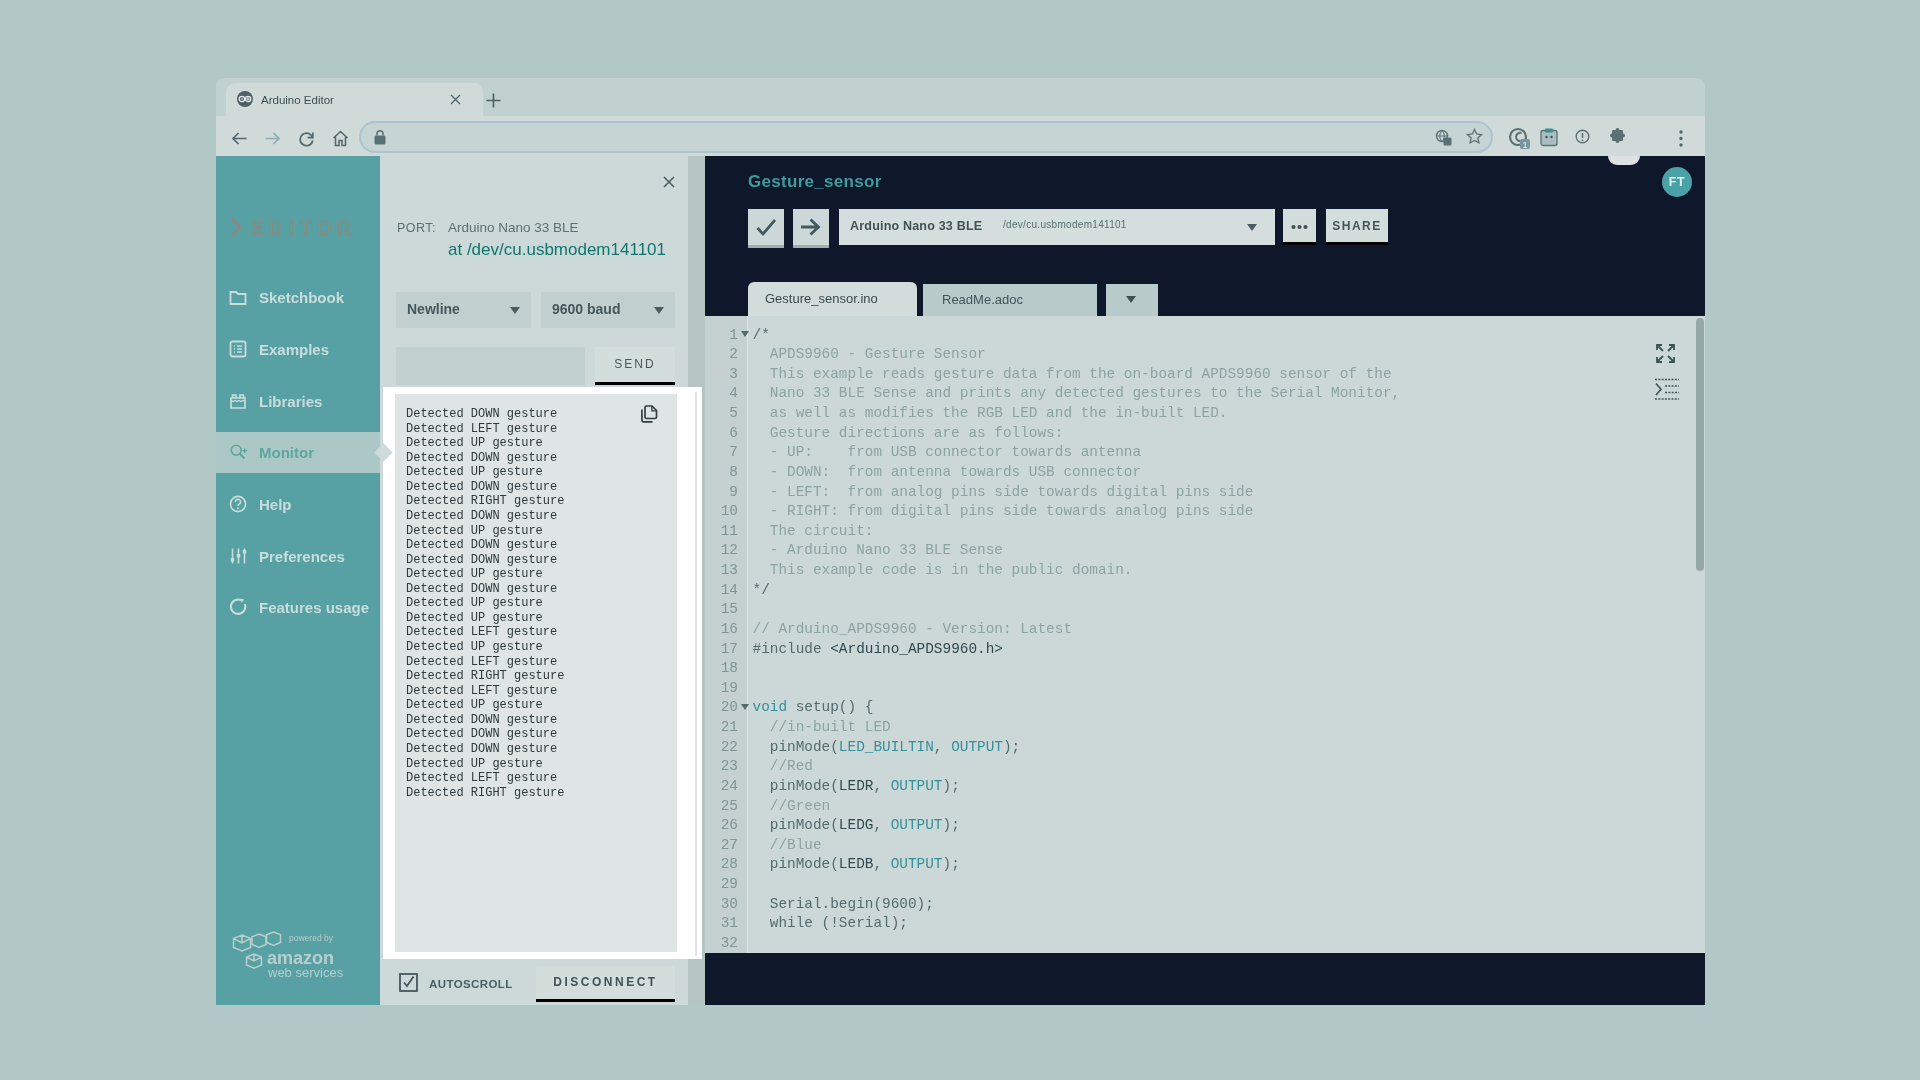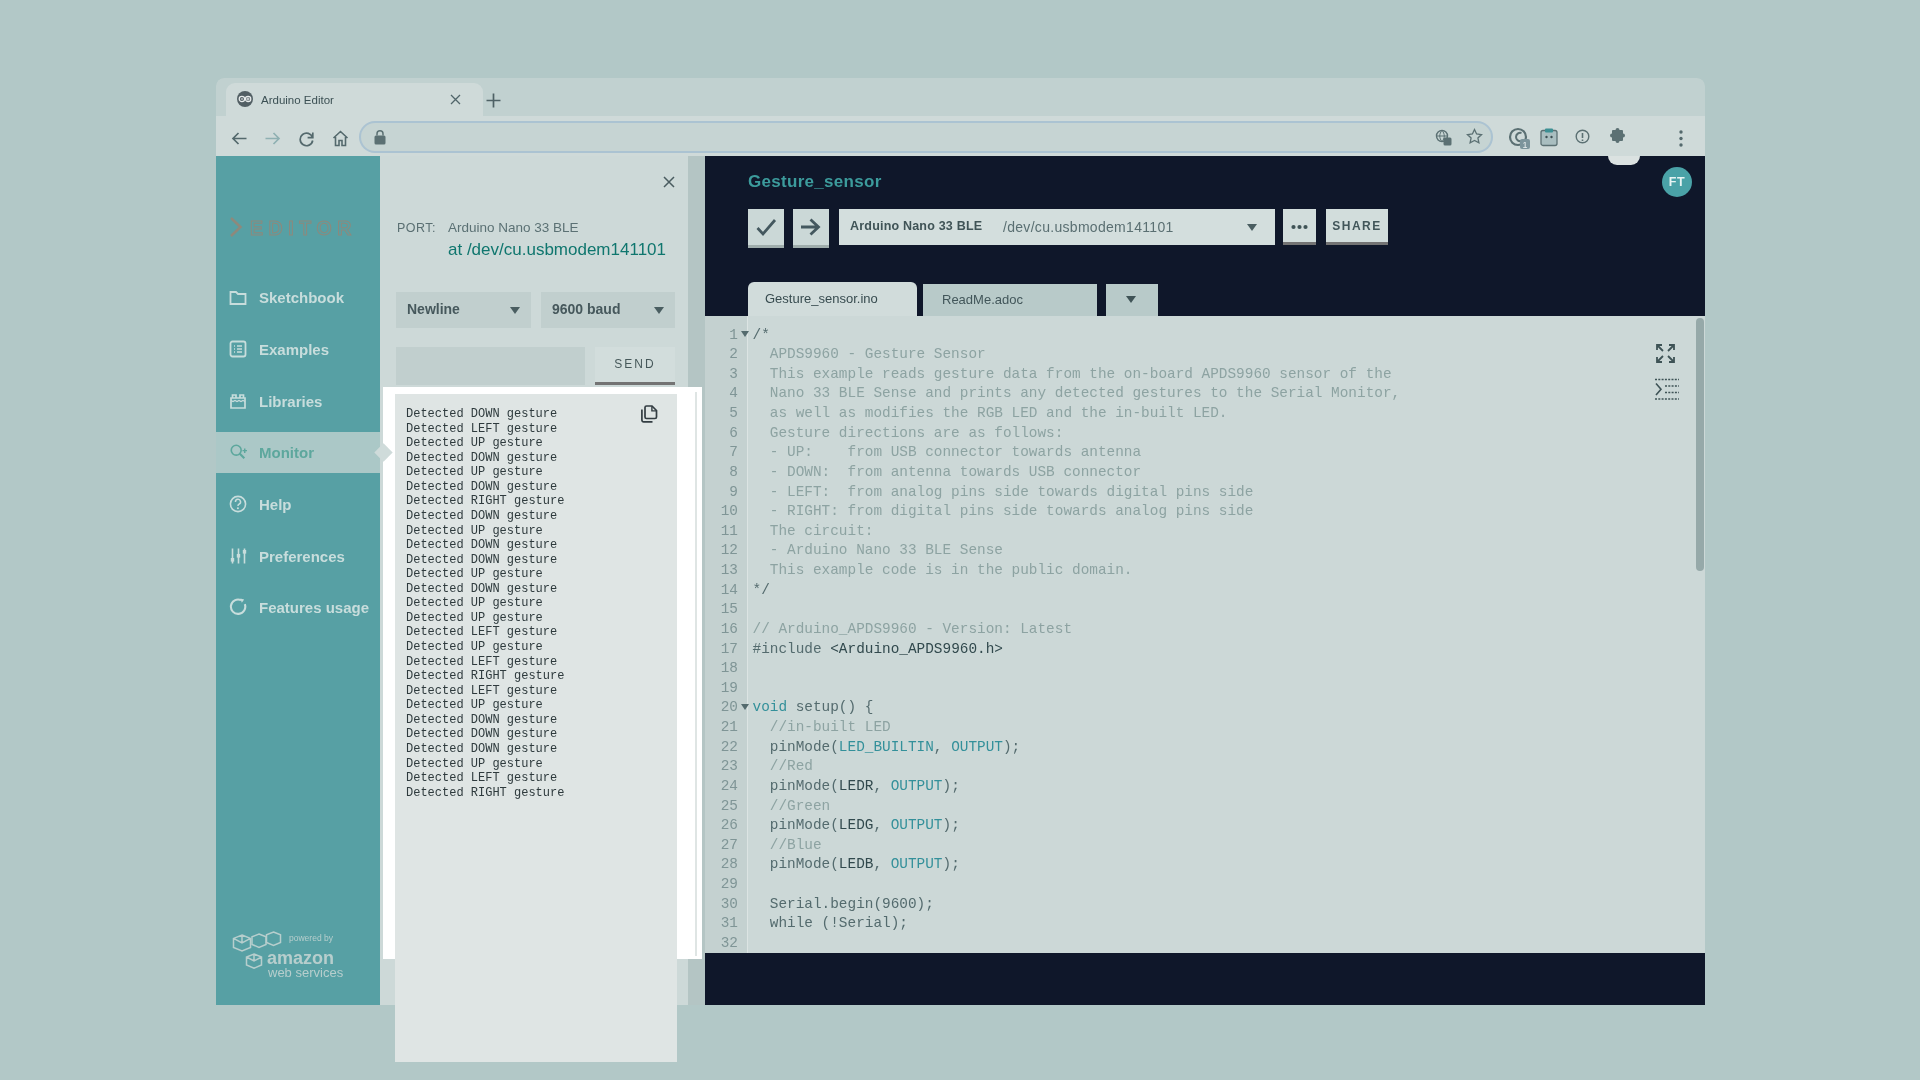--- a/index.html
+++ b/index.html
@@ -23,23 +23,23 @@
 #editorlogo{position:absolute;left:13px;top:59px;}
 #awslogo{position:absolute;left:16px;top:772px;}
 #mpanel{position:absolute;left:164px;top:78px;width:308px;height:849px;background:#cdd9d8;}
 #strip{position:absolute;left:472px;top:78px;width:17px;height:849px;background:#b4c5c4;}
 #editor{position:absolute;left:489px;top:78px;width:1000px;height:849px;background:#0f172a;}
 #successbar{position:absolute;left:480px;top:875px;width:1009px;height:52px;background:#50a79f;}
 #successbar span{position:absolute;left:56px;top:15px;font-size:17px;color:#d2e7e4;}
 .dd{position:absolute;background:#c1cfce;height:36px;}
 .ddt{position:absolute;left:11px;top:9px;font-size:14px;font-weight:bold;color:#46585c;}
 .caret{position:absolute;width:0;height:0;border-left:5.5px solid transparent;border-right:5.5px solid transparent;border-top:7px solid #4a5e61;}
-.btn{position:absolute;background:#d2dddc;border-bottom:3px solid #737373;color:#46585a;}
+.btn{position:absolute;background:#d2dddc;border-bottom:3px solid #000000;color:#46585a;}
 #spot{position:absolute;left:383px;top:387px;width:319px;height:572px;background:#ffffff;}
-#serial{position:absolute;left:395px;top:394px;width:282px;height:668px;background:#dfe5e4;}
+#serial{position:absolute;left:395px;top:394px;width:282px;height:558px;background:#dfe5e4;}
 #serialtxt{position:absolute;left:11px;top:13px;font-family:"Liberation Mono",monospace;font-size:12px;line-height:14.56px;color:#2e3a3d;white-space:pre;}
 #notch{position:absolute;left:377px;top:446px;width:13px;height:13px;background:#cfdbda;transform:rotate(45deg);}
 #etitle{position:absolute;left:43px;top:16px;font-size:17px;font-weight:bold;color:#3c9b9c;letter-spacing:0.3px;}
 #ft{position:absolute;left:957px;top:11px;width:30px;height:30px;border-radius:50%;background:#4aa2a7;color:#e8f4f3;font-size:12.5px;font-weight:bold;text-align:center;line-height:30px;letter-spacing:0.5px;}
 .ebtn{position:absolute;top:53px;width:36px;height:39px;background:#cbd8d7;border-bottom:3px solid #9fadac;}
 #boardbar{position:absolute;left:134px;top:53px;width:436px;height:36px;background:#d3dedd;}
 #codearea{position:absolute;left:0;top:160px;width:1000px;height:637px;background:#ccd8d7;}
 #gutter{position:absolute;left:0;top:0;width:43px;height:637px;background:#c4d1d0;border-right:1px solid #dce4e3;}
 #lnums{position:absolute;left:0;top:9.6px;width:33px;text-align:right;font-family:"Liberation Mono",monospace;font-size:14.4px;line-height:19.62px;color:#7f9596;}
 #code{position:absolute;left:47.5px;top:9.6px;font-family:"Liberation Mono",monospace;font-size:14.4px;line-height:19.62px;color:#546b6e;white-space:pre;}
@@ -235,21 +235,21 @@
           <path d="M9.5 19 L15 25 L27 11" fill="none" stroke="#44585f" stroke-width="2.7"></path>
         </svg>
       </div>
   <div class="ebtn" style="left:88px">
         <svg width="36" height="36" viewBox="0 0 36 36">
           <path d="M8 18 H25 M17.5 10.5 L25.5 18 L17.5 25.5" fill="none" stroke="#44585f" stroke-width="2.8"></path>
         </svg>
       </div>
   <div id="boardbar">
     <span class="abs" style="left:11px;top:10px;font-size:12.5px;font-weight:bold;color:#3f5356;letter-spacing:0.2px;">Arduino Nano 33 BLE</span>
-    <span class="abs" style="left:164px;top:10px;font-size:14px;color:#5a6f72;letter-spacing:0.3px;">/dev/cu.usbmodem141101</span>
+    <span class="abs" style="left:164px;top:10px;font-size:10px;color:#5a6f72;letter-spacing:0.3px;">/dev/cu.usbmodem141101</span>
     <span class="caret" style="left:408px;top:15px"></span>
   </div>
   <div class="btn" style="left:578px;top:53px;width:33px;height:36px;">
         <svg width="33" height="36" viewBox="0 0 33 36">
           <circle cx="10.5" cy="18" r="2.1" fill="#3f5356"></circle>
           <circle cx="16.5" cy="18" r="2.1" fill="#3f5356"></circle>
           <circle cx="22.5" cy="18" r="2.1" fill="#3f5356"></circle>
         </svg>
       </div>
   <div class="btn" style="left:621px;top:53px;width:62px;height:36px;font-size:12px;letter-spacing:1.5px;text-align:center;line-height:34px;font-weight:bold;color:#42565a;">SHARE</div>

